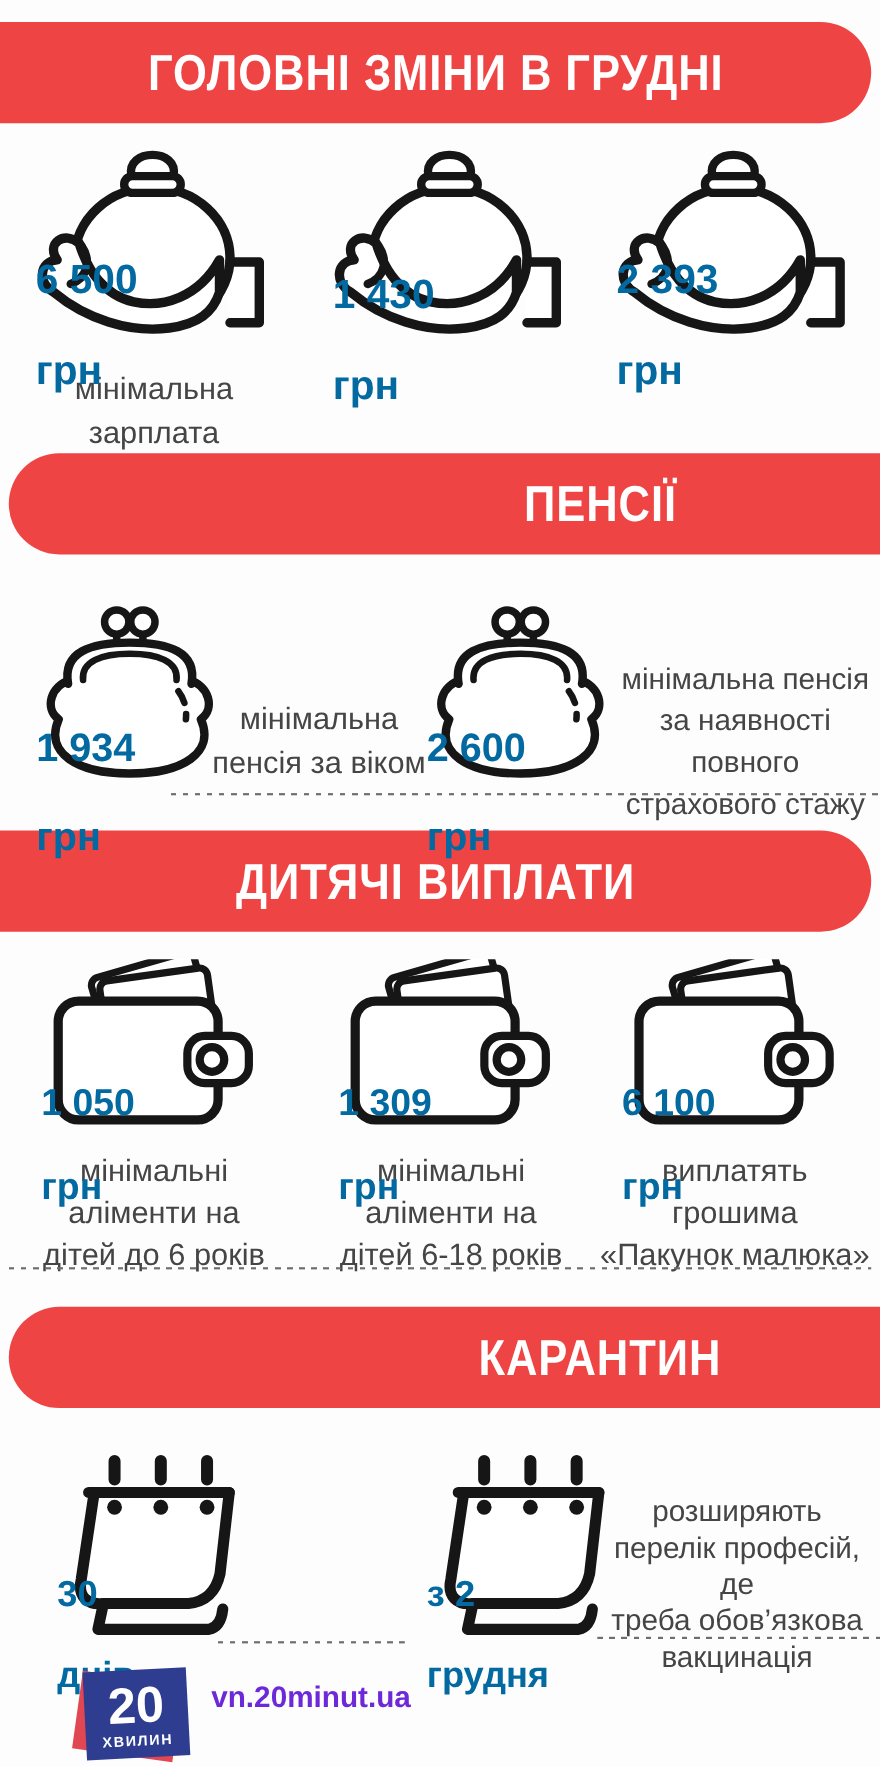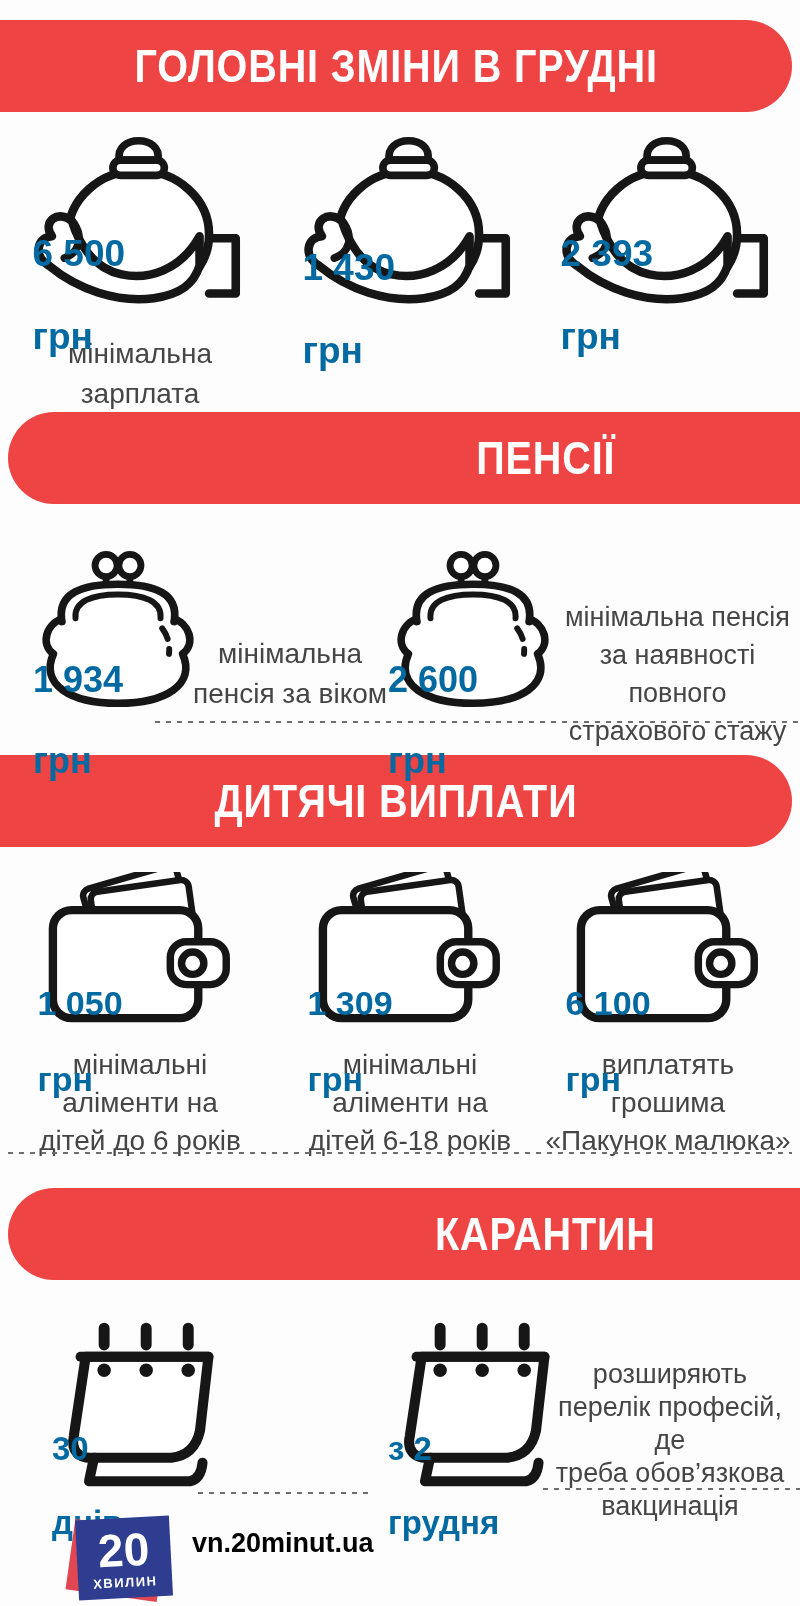--- a/index.html
+++ b/index.html
@@ -27,21 +27,21 @@
 
   
   .dash{position:absolute; height:2px; background-image:repeating-linear-gradient(90deg,#6e6e6e 0,#6e6e6e 5px,transparent 5px,transparent 11px);}
 
   
   #footer-logo{position:absolute; left:72px; top:1516px; width:102px; height:88px;}
   #logo-red{position:absolute; left:-2px; top:9px; width:92px; height:71px; background:#e04752; transform:rotate(8deg);}
   #logo-blue{position:absolute; left:5px; top:2px; width:94px; height:80px; background:#2e3d8f; transform:rotate(-3deg); display:flex; flex-direction:column; align-items:center; justify-content:center;}
   #logo-number{color:#fff; font-weight:700; font-size:46px; line-height:1;}
   #logo-word{color:#fff; font-weight:700; font-size:13px; letter-spacing:1.5px; margin-top:2px;}
-  .footer-url{position:absolute; left:192px; color:#000000; font-weight:700; font-size:27px;}
+  .footer-url{position:absolute; left:192px; color:#6d28d9; font-weight:700; font-size:27px;}
   #site-url{top:1528px;}
   #facebook-url{top:1563px;}
 </style>
 </head>
 <body>
 
 <div id="page">
 
   <div class="banner" id="banner-main">
     <div class="btitle">ГОЛОВНІ ЗМІНИ В ГРУДНІ</div>

